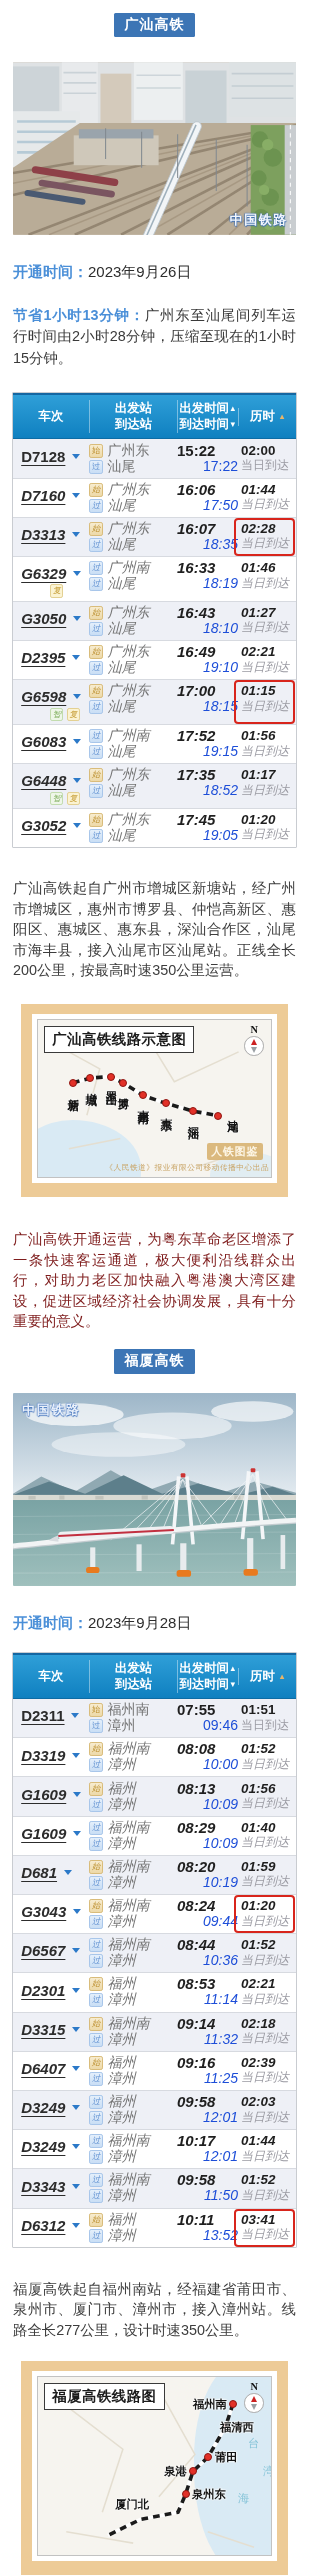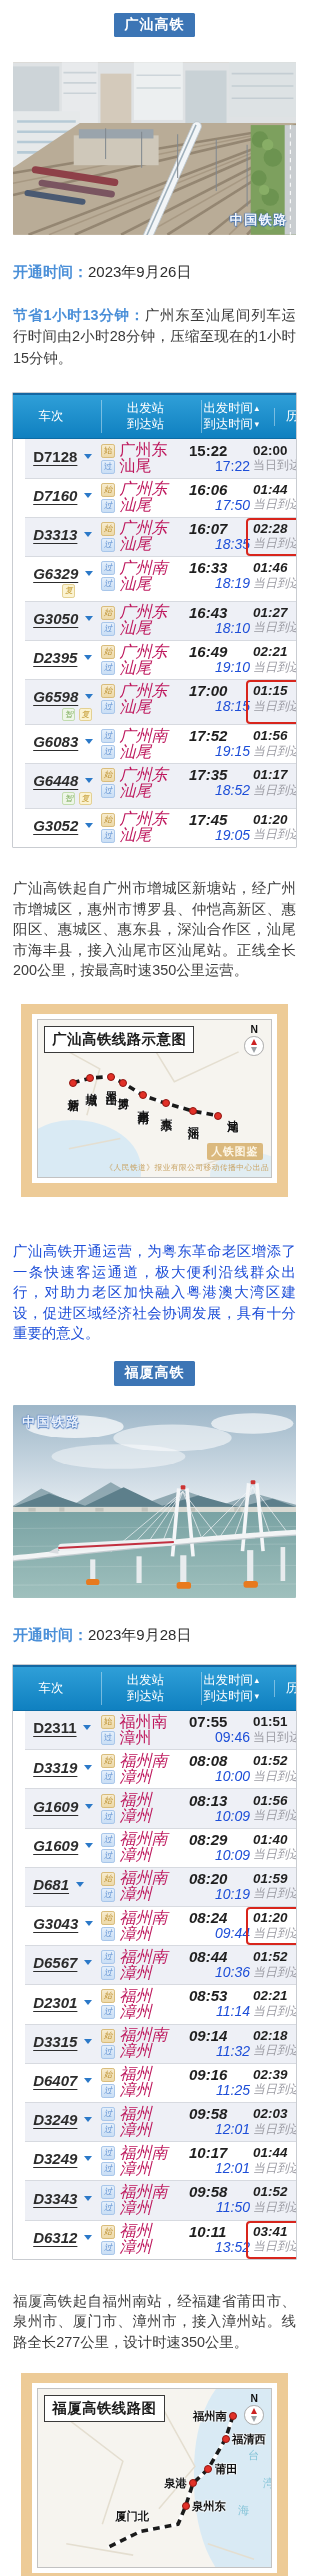--- a/index.html
+++ b/index.html
@@ -21,61 +21,61 @@
   .wm-br{right:8.2px;bottom:6.2px;}
   .wm-tl{left:9.3px;top:8.2px;color:#eaf1fb;text-shadow:0 0 1.5px #4a79c0,0.5px 0.5px 1px #4a79c0,-0.5px -0.5px 1px #4a79c0;}
 
   
   .p-open{margin:28px 13px 0;font-size:15px;line-height:18.5px;}
   .p-open .blab{color:#4a8fd8;font-weight:700;}
   .p-open .val{color:#2d2d2d;font-weight:500;}
   .p-save{margin:23px 13px 0;font-size:14.4px;line-height:21.6px;text-align:justify;}
   .p-save .blab{color:#4a8fd8;font-weight:700;}
   .p-body{margin:30px 13px 0;font-size:14.4px;line-height:20.6px;text-align:justify;color:#3d3d3d;}
-  .p-close{margin:44px 13px 0;font-size:14.4px;line-height:20.6px;text-align:justify;color:#1d4ed8;font-family:Liberation Serif, serif;}
+  .p-close{margin:32px 13px 0;font-size:14.4px;line-height:20.6px;text-align:justify;color:#7f1d1d;font-family:Liberation Serif, serif;}
   .sec2 .p-body{margin-top:31px;}
 
   
   .ttable{width:283px;margin:23px auto 0;border:0.5px solid #c9ccd1;border-radius:1px;overflow:hidden;}
   .sec2 .ttable{margin-top:20px;}
   .thead{display:grid;grid-template-columns:76px 88px 61px 59px;align-items:center;
     background:linear-gradient(#2f9fd8,#0f80c0);border-top:2.6px solid #1467a2;border-bottom:1px solid #0d6ca5;
-    color:#fff;font-weight:400;font-size:12.4px;line-height:15.5px;height:43px;text-align:center;gap:12px;}
+    color:#fff;font-weight:700;font-size:12.4px;line-height:15.5px;height:43px;text-align:center;}
   .thead .hc{padding:1px 0;}
   .thead .hc+.hc{border-left:0.5px solid rgba(255,255,255,.4);}
   .thead .arr-up,.thead .arr-dn{font-size:7.7px;vertical-align:1px;}
   .thead .arr-tan{color:#e8b56a;font-size:7.7px;vertical-align:1px;}
   .trow{display:grid;grid-template-columns:76px 88px 61px 59px;min-height:34px;background:#fff;
-    padding:3.1px 0 3.1px;box-sizing:border-box;margin-left:12px;}
+    padding:3.1px 0 3.1px;box-sizing:border-box;}
   .trow+.trow{border-top:0.5px solid #d7dae0;font-style:italic;}
   .trow.shade{background:#eef0f6;}
   .c-train{padding-left:8.2px;}
   .train-line{display:flex;align-items:center;gap:6.7px;margin-top:5.2px;}
   .tno{font-size:15px;font-weight:700;color:#2c2c2c;text-decoration:underline;text-underline-offset:2.6px;
     text-decoration-thickness:1px;cursor:pointer;}
   .caret{width:0;height:0;border-left:4.6px solid transparent;border-right:4.6px solid transparent;
     border-top:5.7px solid #2b79c8;cursor:pointer;}
   .tagline{margin:2.1px 0 0 29px;display:flex;gap:3.1px;}
   .mini{display:inline-block;width:11.3px;height:11.3px;line-height:11.3px;text-align:center;font-size:8.2px;border-radius:2.1px;}
   .mini.zhi{background:#eef6e8;color:#7fae5e;border:0.5px solid #c2dcae;}
   .mini.fu{background:#fbf3d2;color:#c9a23e;border:0.5px solid #e3d092;}
   .c-sta .sline{display:flex;align-items:center;gap:4.6px;height:16px;}
   .stag{display:inline-block;width:12px;height:12px;line-height:12px;text-align:center;font-size:8.2px;border-radius:2.1px;flex:none;}
   .stag.shi{background:linear-gradient(#f7ecd0,#edd9a8);color:#bd9030;border:0.5px solid #d9bc7a;}
   .stag.guo{background:linear-gradient(#e4effb,#c9def5);color:#5e8fd0;border:0.5px solid #a8c6ea;}
-  .sname{font-size:16px;color:#be185d;font-weight:500;white-space:nowrap;}
+  .sname{font-size:14px;color:#737373;font-weight:500;white-space:nowrap;}
   .c-time .dep{font-size:15px;font-weight:700;color:#1f1f1f;line-height:16px;}
   .c-time .arr{font-size:14px;color:#1d4ed8;line-height:15.5px;font-weight:500;text-align:right;}
   .c-dur{position:relative;padding-left:3.1px;}
   .c-dur .dur{font-size:13.4px;font-weight:700;color:#1f1f1f;line-height:15.5px;}
   .c-dur .note{font-size:12px;color:#9a9aa2;line-height:15px;}
   .redbox{position:absolute;left:-4.1px;right:2.1px;top:-3.1px;bottom:-3.1px;border:2.1px solid #d8251c;border-radius:4.1px;pointer-events:none;}
 
   
-  .map-frame{width:267px;margin:23px auto 0;background:#edcb97;padding:10.3px 11.3px 14.4px;box-sizing:border-box;}
+  .map-frame{width:267px;margin:23px auto 0;background:#edcb97;padding:10.3px 11.3px 14.4px;box-sizing:border-box;font-family:Liberation Serif, serif;}
   .sec2 .map-frame{margin-top:20.6px;}
   .map-inner{background:#fff;padding:4.6px;}
   .map-canvas{position:relative;background:#f6f4ef;border:0.5px solid #c2c2c2;overflow:hidden;}
   .map-canvas svg.rail{position:absolute;inset:0;z-index:1;}
   .sea{position:absolute;background:#d9eaf4;z-index:0;}
   .sea1a{left:-20.6px;bottom:-31px;width:124px;height:88px;border-radius:45% 55% 40% 50%;}
   .sea1b{right:-15.5px;bottom:-20.6px;width:77px;height:46px;border-radius:50%;opacity:.7;}
   .sea2a{right:-31px;top:-15.5px;width:108px;height:216px;border-radius:45% 35% 40% 50%;}
   .map-title{position:absolute;top:6.2px;left:6.2px;z-index:3;background:#fff;border:1px solid #3a3a3a;
     padding:3.1px 7.2px;font-size:14.4px;font-weight:700;color:#1c1c1c;letter-spacing:0.5px;}
@@ -1035,21 +1035,21 @@
             </div>
 
         <svg class="rail" width="250" height="178" viewBox="0 0 486 345" preserveAspectRatio="none">
        <path d="M60,60 L165,140 L125,262 M245,42 L305,150 L235,232 M55,300 L185,322 M330,300 L420,330" fill="none" stroke="#e4ded0" stroke-width="3"></path>
        <polyline points="379.1,51.8 364.5,96.6 330.5,155.3 301.3,182.9 286.7,227.7 272.2,262.2 199.3,276.0 136.1,307.1" fill="none" stroke="#ffffff" stroke-width="7" stroke-linejoin="round"></polyline>
        <polyline points="379.1,51.8 364.5,96.6 330.5,155.3 301.3,182.9 286.7,227.7 272.2,262.2 199.3,276.0 136.1,307.1" fill="none" stroke="#1b1b1b" stroke-width="7" stroke-dasharray="13 10" stroke-linejoin="round"></polyline>
      </svg>
             <span class="dot" style="left:191px;top:23px"></span>
             <span class="slabel" style="left:189px;top:27px;transform:translate(-100%,-50%)">福州南</span>
             <span class="dot" style="left:184px;top:46px"></span>
-            <span class="slabel" style="left:194px;top:50px;transform:translateY(-50%)">福清西</span>
+            <span class="slabel" style="left:182px;top:50px;transform:translateY(-50%)">福清西</span>
             <span class="dot" style="left:166px;top:76px"></span>
             <span class="slabel" style="left:177px;top:80px;transform:translateY(-50%)">莆田</span>
             <span class="dot" style="left:151px;top:90px"></span>
             <span class="slabel" style="left:149px;top:94px;transform:translate(-100%,-50%)">泉港</span>
             <span class="dot" style="left:144px;top:113px"></span>
             <span class="slabel" style="left:154px;top:117px;transform:translateY(-50%)">泉州东</span>
             <span class="slabel" style="left:101px;top:135px;transform:translate(-70%,-100%)">厦门北</span>
             <span class="sea-ch" style="left:210px;top:59px">台</span>
             <span class="sea-ch" style="left:225px;top:87px">湾</span>
             <span class="sea-ch" style="left:200px;top:114px">海</span>

